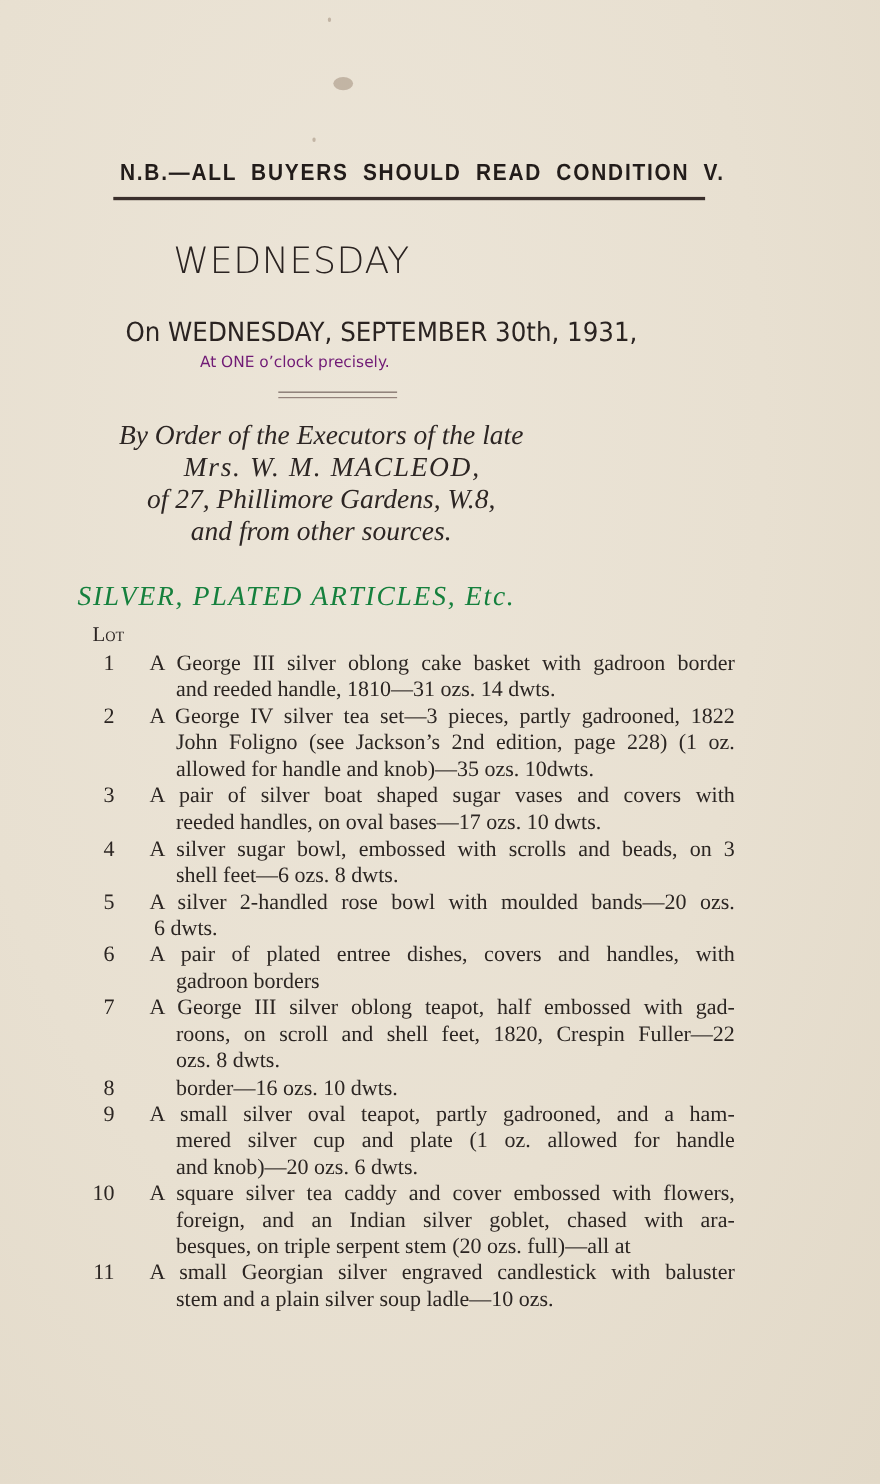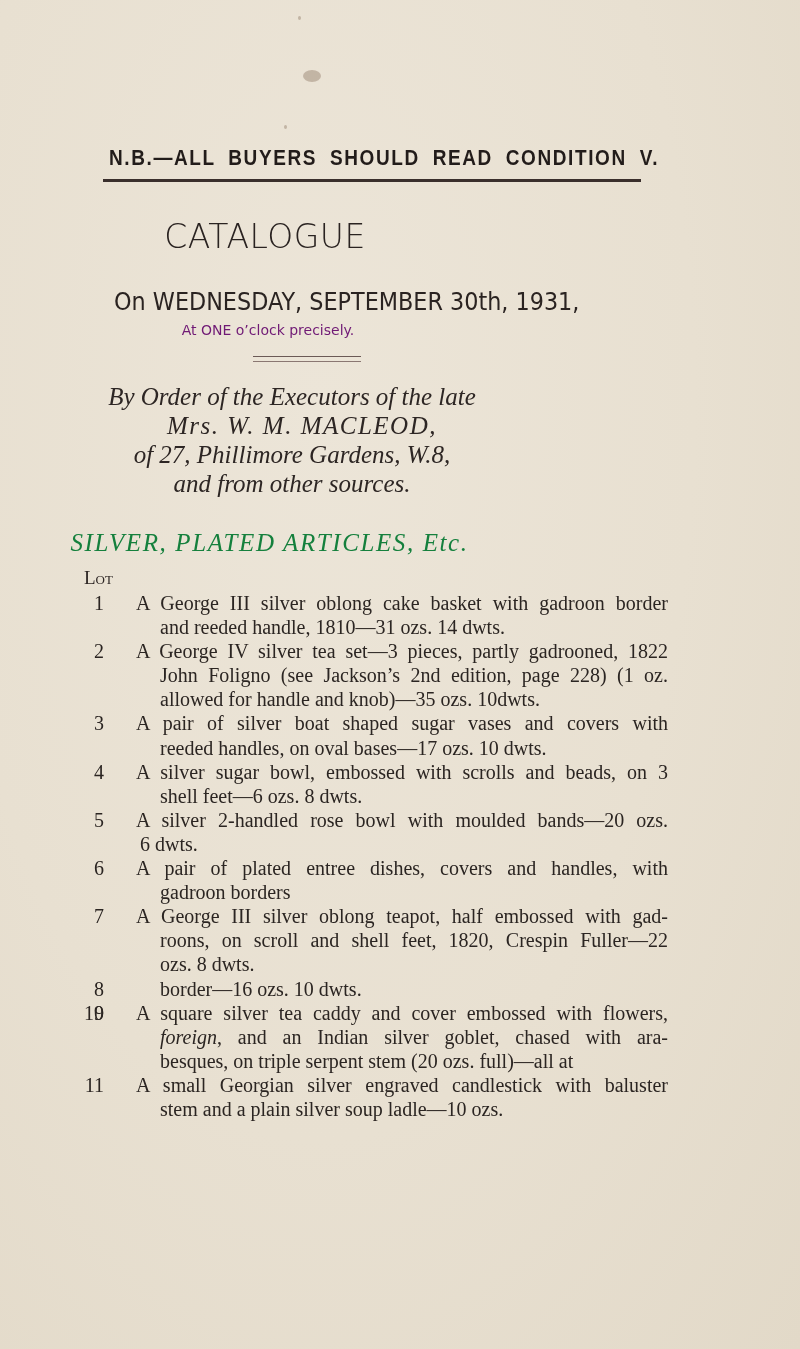--- a/index.html
+++ b/index.html
@@ -145,33 +145,33 @@
     }
     .lot-text .line {
       display: block;
       text-align: justify;
       text-align-last: justify;
       white-space: nowrap;
     }
     .lot-text .line.last {
       text-align-last: left;
     }
-    .it { font-style: italic; }
+    .it { }
   </style>
 </head>
 <body>
 
 <div class="smudge" style="left:303px;top:70px;width:18px;height:12px;"></div>
 <div class="smudge" style="left:298px;top:16px;width:3px;height:4px;"></div>
 <div class="smudge" style="left:284px;top:125px;width:3px;height:4px;"></div>
 
 <div class="notice">N.B.—ALL BUYERS SHOULD READ CONDITION V.</div>
 <div class="notice-rule"></div>
 
-<div class="catalogue-title">CATALOGUE</div>
+<div class="catalogue-title">WEDNESDAY</div>
 <div class="sale-date">On WEDNESDAY, SEPTEMBER 30th, 1931,</div>
 <div class="sale-time">At ONE o’clock precisely.</div>
 <div class="double-rule"></div>
 
 <div class="by-order">
   <div>By Order of the Executors of the late</div>
   <div class="spaced">Mrs. W. M. MACLEOD,</div>
   <div>of 27, Phillimore Gardens, W.8,</div>
   <div>and from other sources.</div>
 </div>
@@ -232,20 +232,25 @@
     </span>
   </div>
   <div class="lot">
     <span class="lot-num">8</span>
     <span class="lot-text">
       <span class="line last" style="margin-left:24px">border—16 ozs. 10 dwts.</span>
     </span>
   </div>
   <div class="lot">
     <span class="lot-num">9</span>
+    <span class="lot-text">
+      <span class="line">A small silver oval teapot, partly gadrooned, and a ham-</span>
+      <span class="line" style="margin-left:24px;width:508px">mered silver cup and plate (1 oz. allowed for handle</span>
+      <span class="line last" style="margin-left:24px">and knob)—20 ozs. 6 dwts.</span>
+    </span>
   </div>
   <div class="lot">
     <span class="lot-num">10</span>
     <span class="lot-text">
       <span class="line">A square silver tea caddy and cover embossed with flowers,</span>
       <span class="line it-first" style="margin-left:24px;width:508px"><span class="it">foreign</span>, and an Indian silver goblet, chased with ara-</span>
       <span class="line last" style="margin-left:24px">besques, on triple serpent stem (20 ozs. full)—all at</span>
     </span>
   </div>
   <div class="lot">

